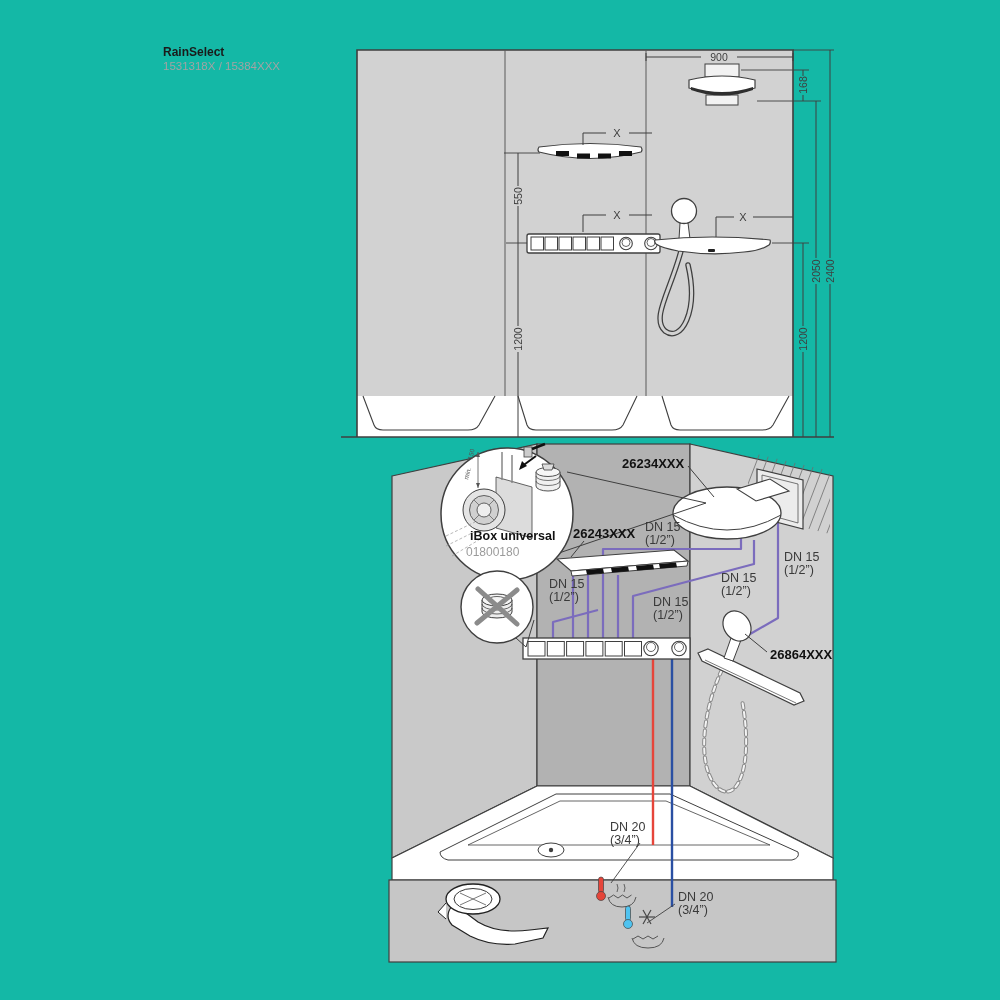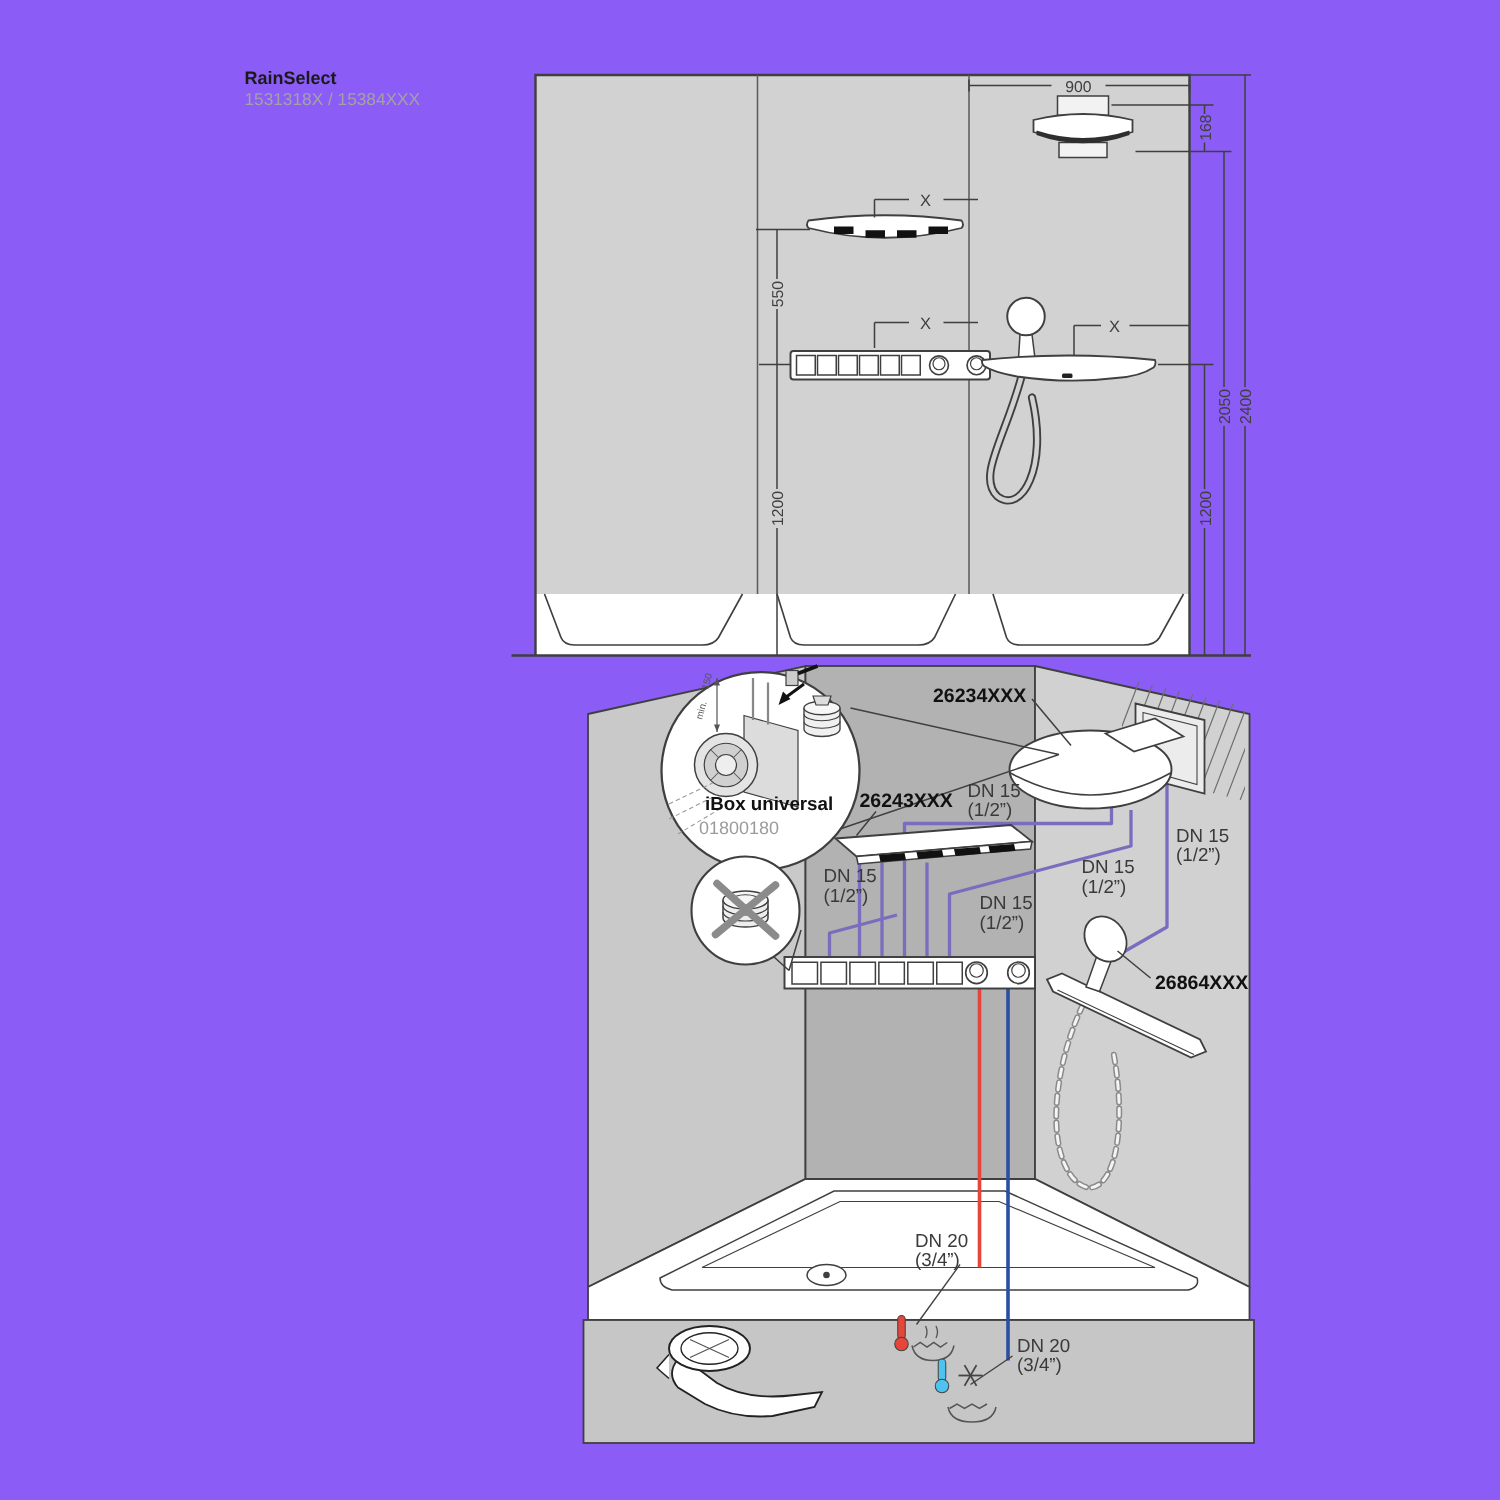--- a/index.html
+++ b/index.html
@@ -1,16 +1,16 @@
 <!DOCTYPE html>
 <html><head>
 <meta charset="utf-8">
 <style>
   html,body{margin:0;padding:0;background:#fff;}
-  #stage{width:1000px;height:1000px;position:relative;background:#8b5cf6;font-family:"Liberation Sans",sans-serif;}
+  #stage{width:1000px;height:1000px;position:relative;background:#14b8a6;font-family:"Liberation Sans",sans-serif;}
   svg text{font-family:"Liberation Sans",sans-serif;}
   .hdr-t{font-size:12px;font-weight:bold;fill:#1a1a1a;}
   .hdr-c{font-size:11.5px;fill:#a3a3a3;}
   .dim{font-size:10.5px;fill:#3f3f3f;}
   .xlab{font-size:11px;fill:#3f3f3f;}
   .lbl{font-size:12.5px;fill:#3a3a3a;}
   .code{font-size:13px;font-weight:bold;fill:#111;}
   .ibox-t{font-size:12.5px;font-weight:bold;fill:#111;}
   .ibox-c{font-size:12px;fill:#9b9b9b;}
   .tiny{font-size:6.5px;fill:#555;}

